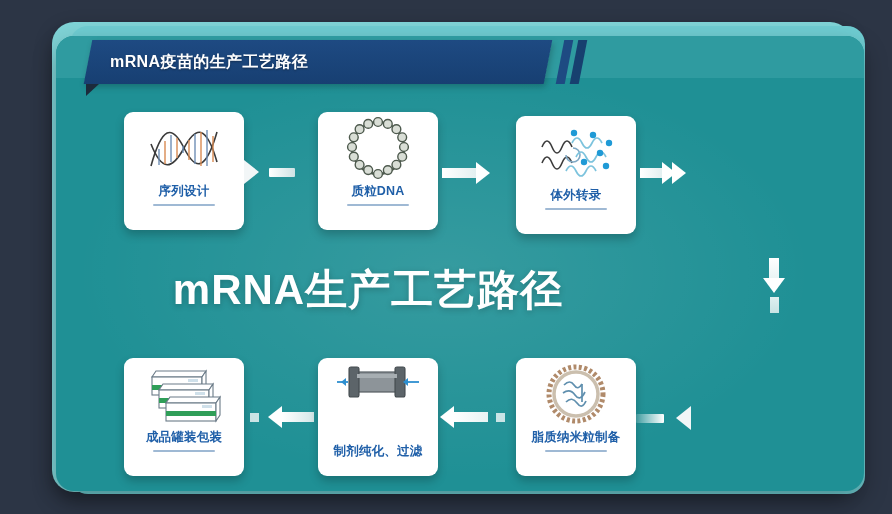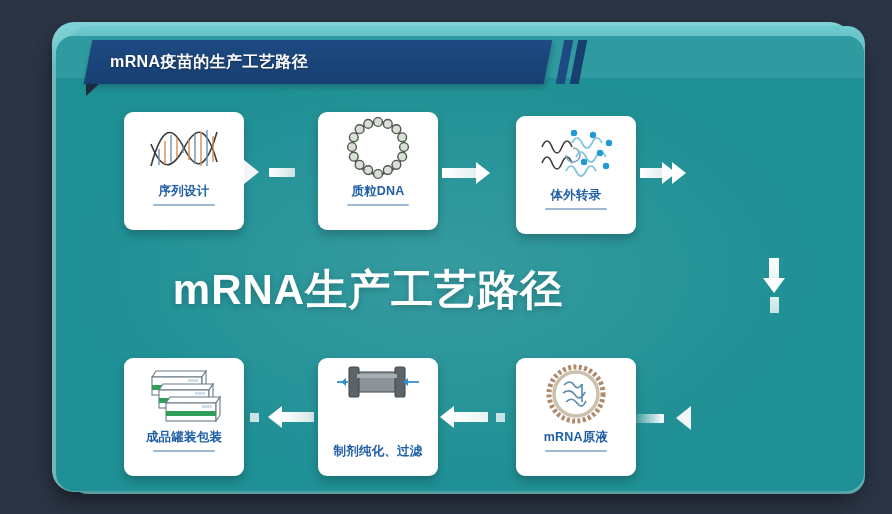--- a/index.html
+++ b/index.html
@@ -294,21 +294,21 @@
       <svg width="72" height="70" viewBox="0 0 72 70">
         <circle cx="36" cy="35" r="27" fill="none" stroke="#b08a6a" stroke-width="5" stroke-dasharray="3 2.4"></circle>
         <circle cx="36" cy="35" r="22" fill="none" stroke="#cbbfae" stroke-width="3.5"></circle>
         <circle cx="36" cy="35" r="18.5" fill="#ffffff"></circle>
         <path d="M24,26 q6,-6 10,0 t8,-1" fill="none" stroke="#5f8fae" stroke-width="1.7"></path>
         <path d="M23,34 q7,-5 12,2 t10,-3" fill="none" stroke="#5f8fae" stroke-width="1.7"></path>
         <path d="M26,43 q6,-6 11,1 t9,-2" fill="none" stroke="#5f8fae" stroke-width="1.7"></path>
         <path d="M42,25 l0,18" fill="none" stroke="#5f8fae" stroke-width="1.7"></path>
       </svg>
     </div>
-    <div class="label">mRNA原液</div>
+    <div class="label">脂质纳米粒制备</div>
     <div class="underline"></div>
   </div>
 
   <div class="blockarrow left" style="left:636px;top:406px;">
     <div class="ar-bar fadeL" style="width:28px;margin-right:12px;"></div>
     <div class="ar-tri left"></div>
   </div>
 
 
 </div>

